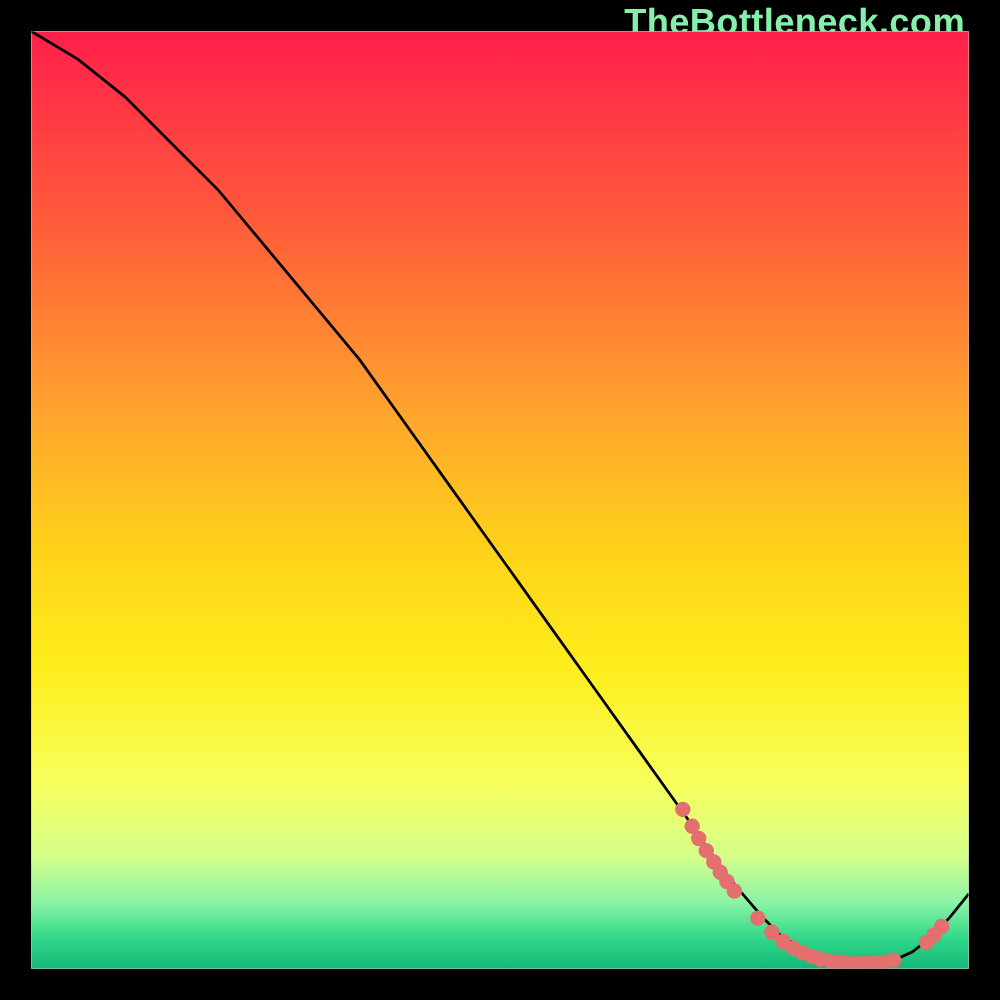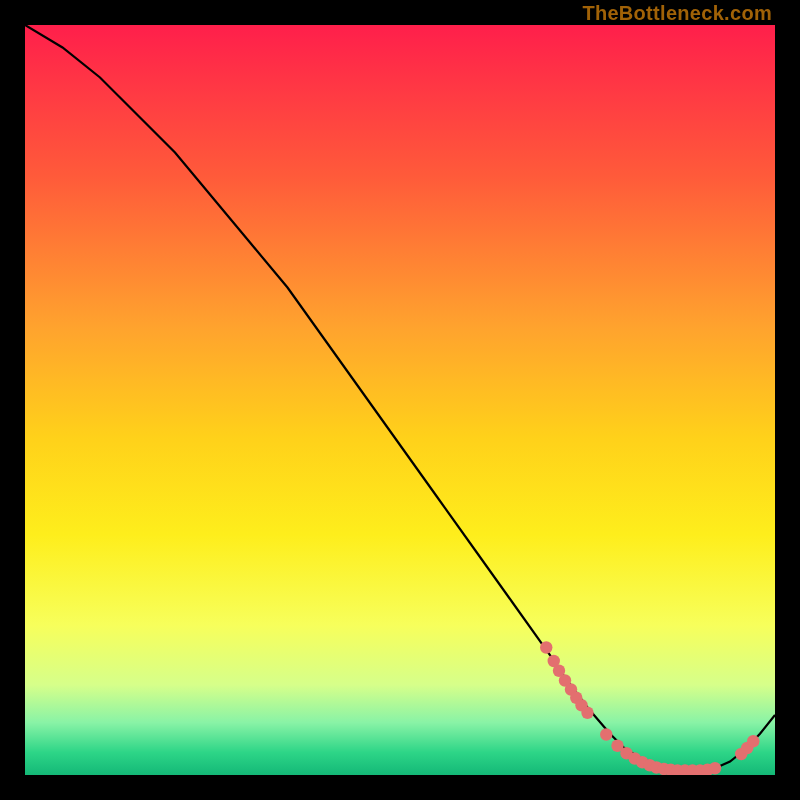--- a/index.html
+++ b/index.html
@@ -28,23 +28,23 @@
   }
   .plot svg {
     position: absolute;
     left: 0;
     top: 0;
   }
   .watermark {
     position: absolute;
     top: 2px;
     right: 28px;
-    font-size: 20px;
+    font-size: 29px;
     font-weight: 600;
-    color: #a16207;
+    color: #86efac;
     letter-spacing: 0.3px;
     user-select: none;
   }
 </style>
 </head>
 <body>
 
 <div class="stage">
   <div class="watermark">TheBottleneck.com</div>
 

